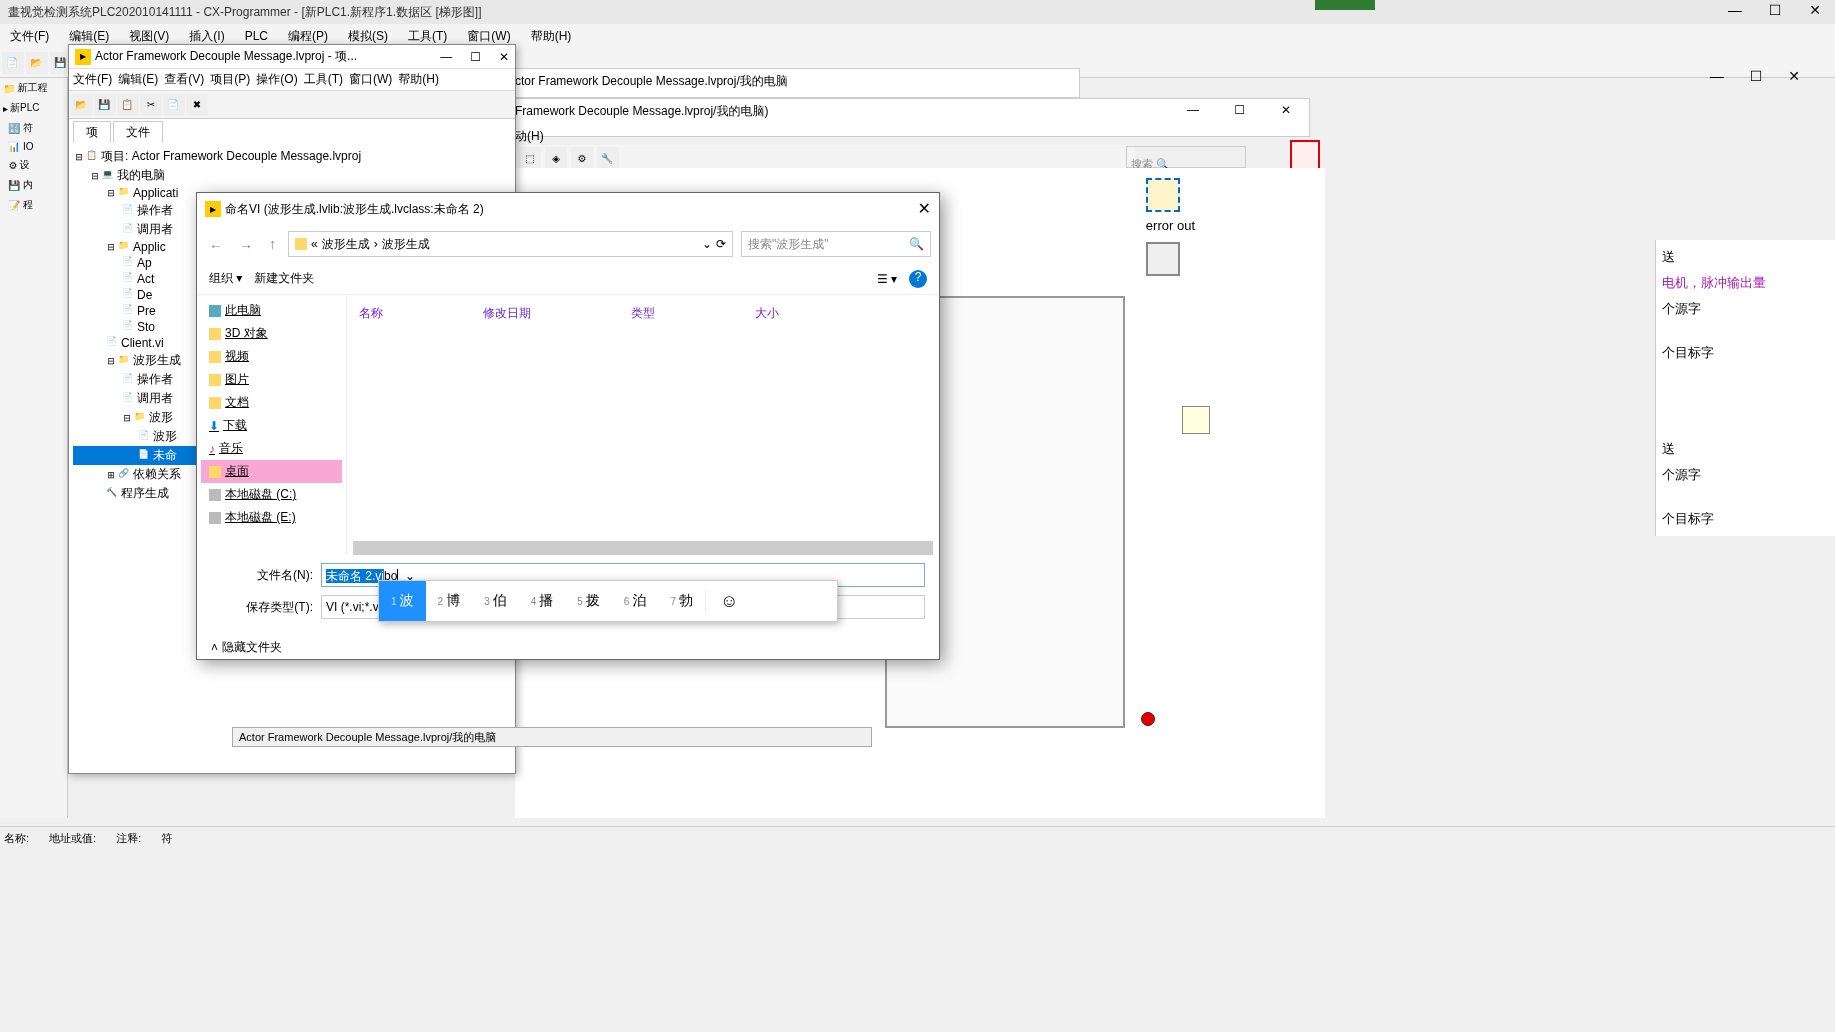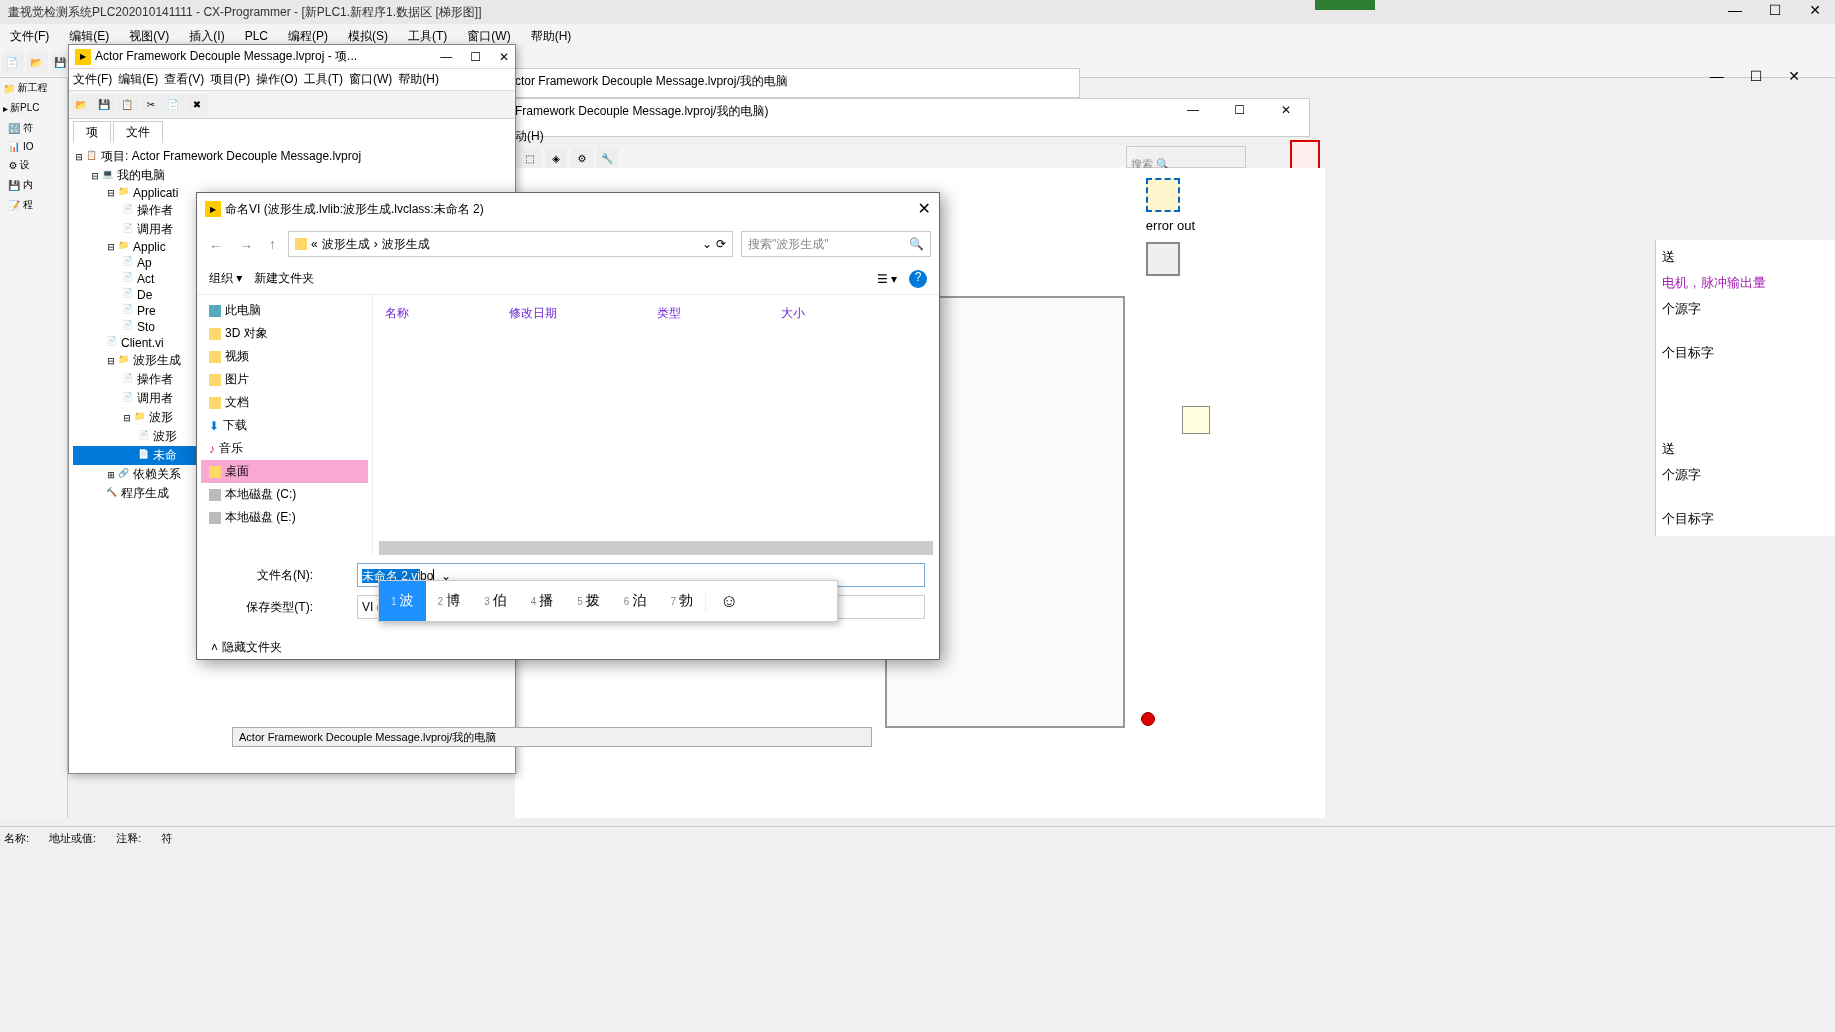--- a/index.html
+++ b/index.html
@@ -50,30 +50,30 @@
 
 .save-dialog { position: absolute; left: 196px; top: 192px; width: 744px; height: 468px; background: #fff; border: 1px solid #666; box-shadow: 4px 4px 16px rgba(0,0,0,0.4); z-index: 100; }
 .sd-title { height: 32px; display: flex; align-items: center; padding: 4px 8px; font-size: 12px; }
 .sd-close { position: absolute; right: 8px; top: 6px; font-size: 16px; cursor: pointer; }
 .sd-nav { height: 38px; display: flex; align-items: center; padding: 4px 8px; gap: 8px; font-size: 12px; }
 .sd-navarrow { color: #888; font-size: 14px; padding: 0 4px; }
 .sd-path { flex: 1; border: 1px solid #ccc; height: 26px; display: flex; align-items: center; padding: 0 6px; gap: 4px; }
 .sd-search { width: 190px; border: 1px solid #ccc; height: 26px; display: flex; align-items: center; padding: 0 6px; color: #888; }
 .sd-toolbar { height: 32px; display: flex; align-items: center; padding: 4px 12px; gap: 12px; font-size: 12px; border-bottom: 1px solid #eee; }
 .sd-body { display: flex; height: 260px; }
-.sd-sidebar { width: 176px; border-right: 1px solid #eee; padding: 4px; font-size: 12px; overflow: hidden; }
+.sd-sidebar { width: 150px; border-right: 1px solid #eee; padding: 4px; font-size: 12px; overflow: hidden; text-decoration: underline; }
 .sd-sideitem { padding: 3px 8px; display: flex; align-items: center; gap: 4px; }
 .sd-sideitem.sel { background: #f9a8d4; }
 .sd-main { flex: 1; padding: 6px 12px; font-size: 12px; position: relative; }
 .sd-cols { display: flex; gap: 100px; color: #6d28d9; padding: 4px 0; }
 .sd-empty { text-align: center; color: #666; margin-top: 30px; }
 .sd-bottom { padding: 8px 14px; font-size: 12px; }
 .sd-row { display: flex; align-items: center; margin-bottom: 8px; }
 .sd-label { width: 110px; text-align: right; padding-right: 8px; }
-.sd-input { flex: 1; border: 1px solid #7aacdb; height: 24px; padding: 4px 4px; font-size: 12px; margin-left: 36px; }
+.sd-input { flex: 1; border: 1px solid #7aacdb; height: 24px; padding: 4px 4px; font-size: 12px; }
 .sd-sel { background: #0078d7; color: #fff; }
 .sd-buttons { display: flex; justify-content: flex-end; gap: 10px; padding: 4px 14px 12px; }
 .sd-btn { min-width: 80px; height: 26px; border: 1px solid #999; background: #f4f4f4; font-size: 12px; }
 .sd-btn.primary { border: 2px solid #0078d7; }
 .sd-hide { font-size: 12px; padding: 4px 14px; display: flex; align-items: center; gap: 4px; }
 
 .ime { position: absolute; left: 378px; top: 580px; width: 460px; height: 42px; background: #fff; border: 1px solid #ccc; box-shadow: 2px 2px 8px rgba(0,0,0,0.3); display: flex; align-items: center; font-size: 14px; z-index: 200; }
 .ime-cand { padding: 0 12px; height: 100%; display: flex; align-items: center; gap: 3px; }
 .ime-cand.sel { background: #1e90ff; color: #fff; }
 .ime-num { font-size: 10px; color: #888; }

